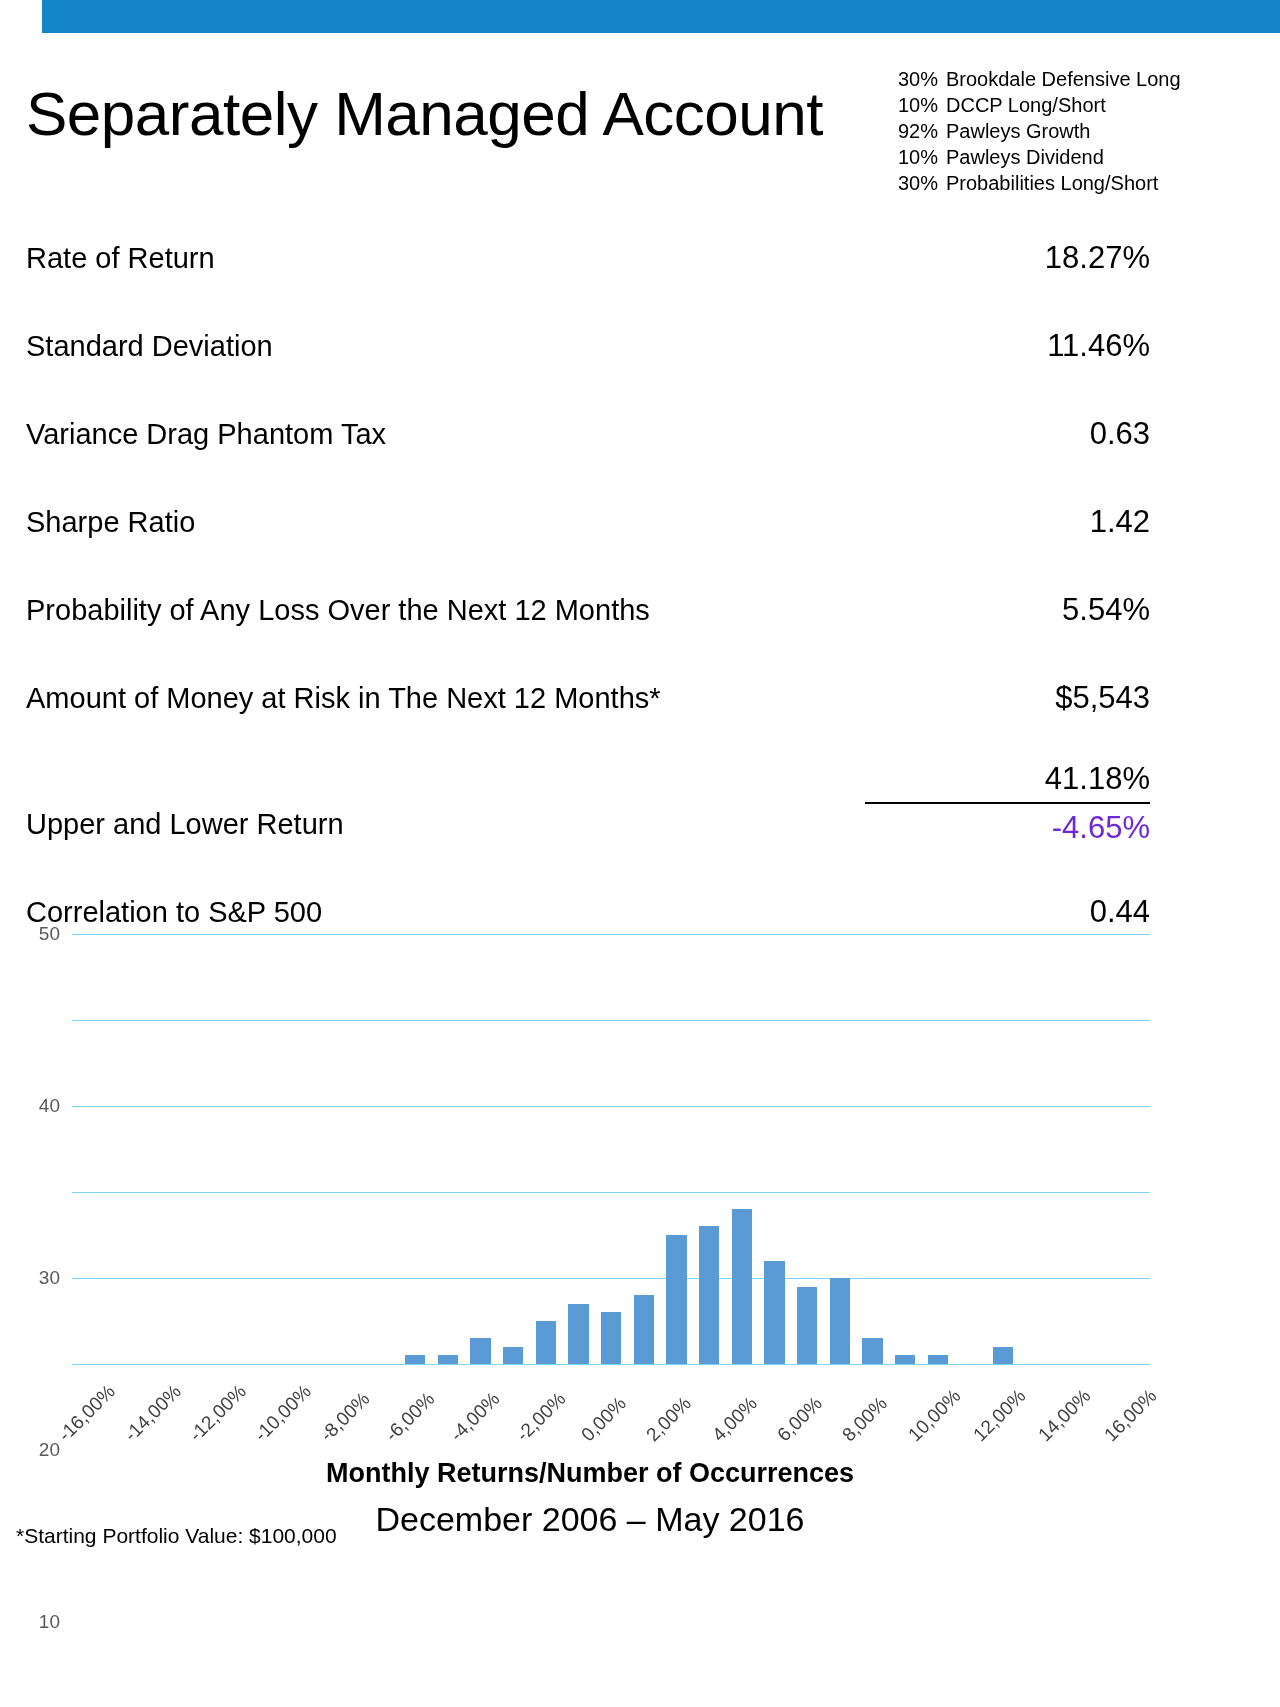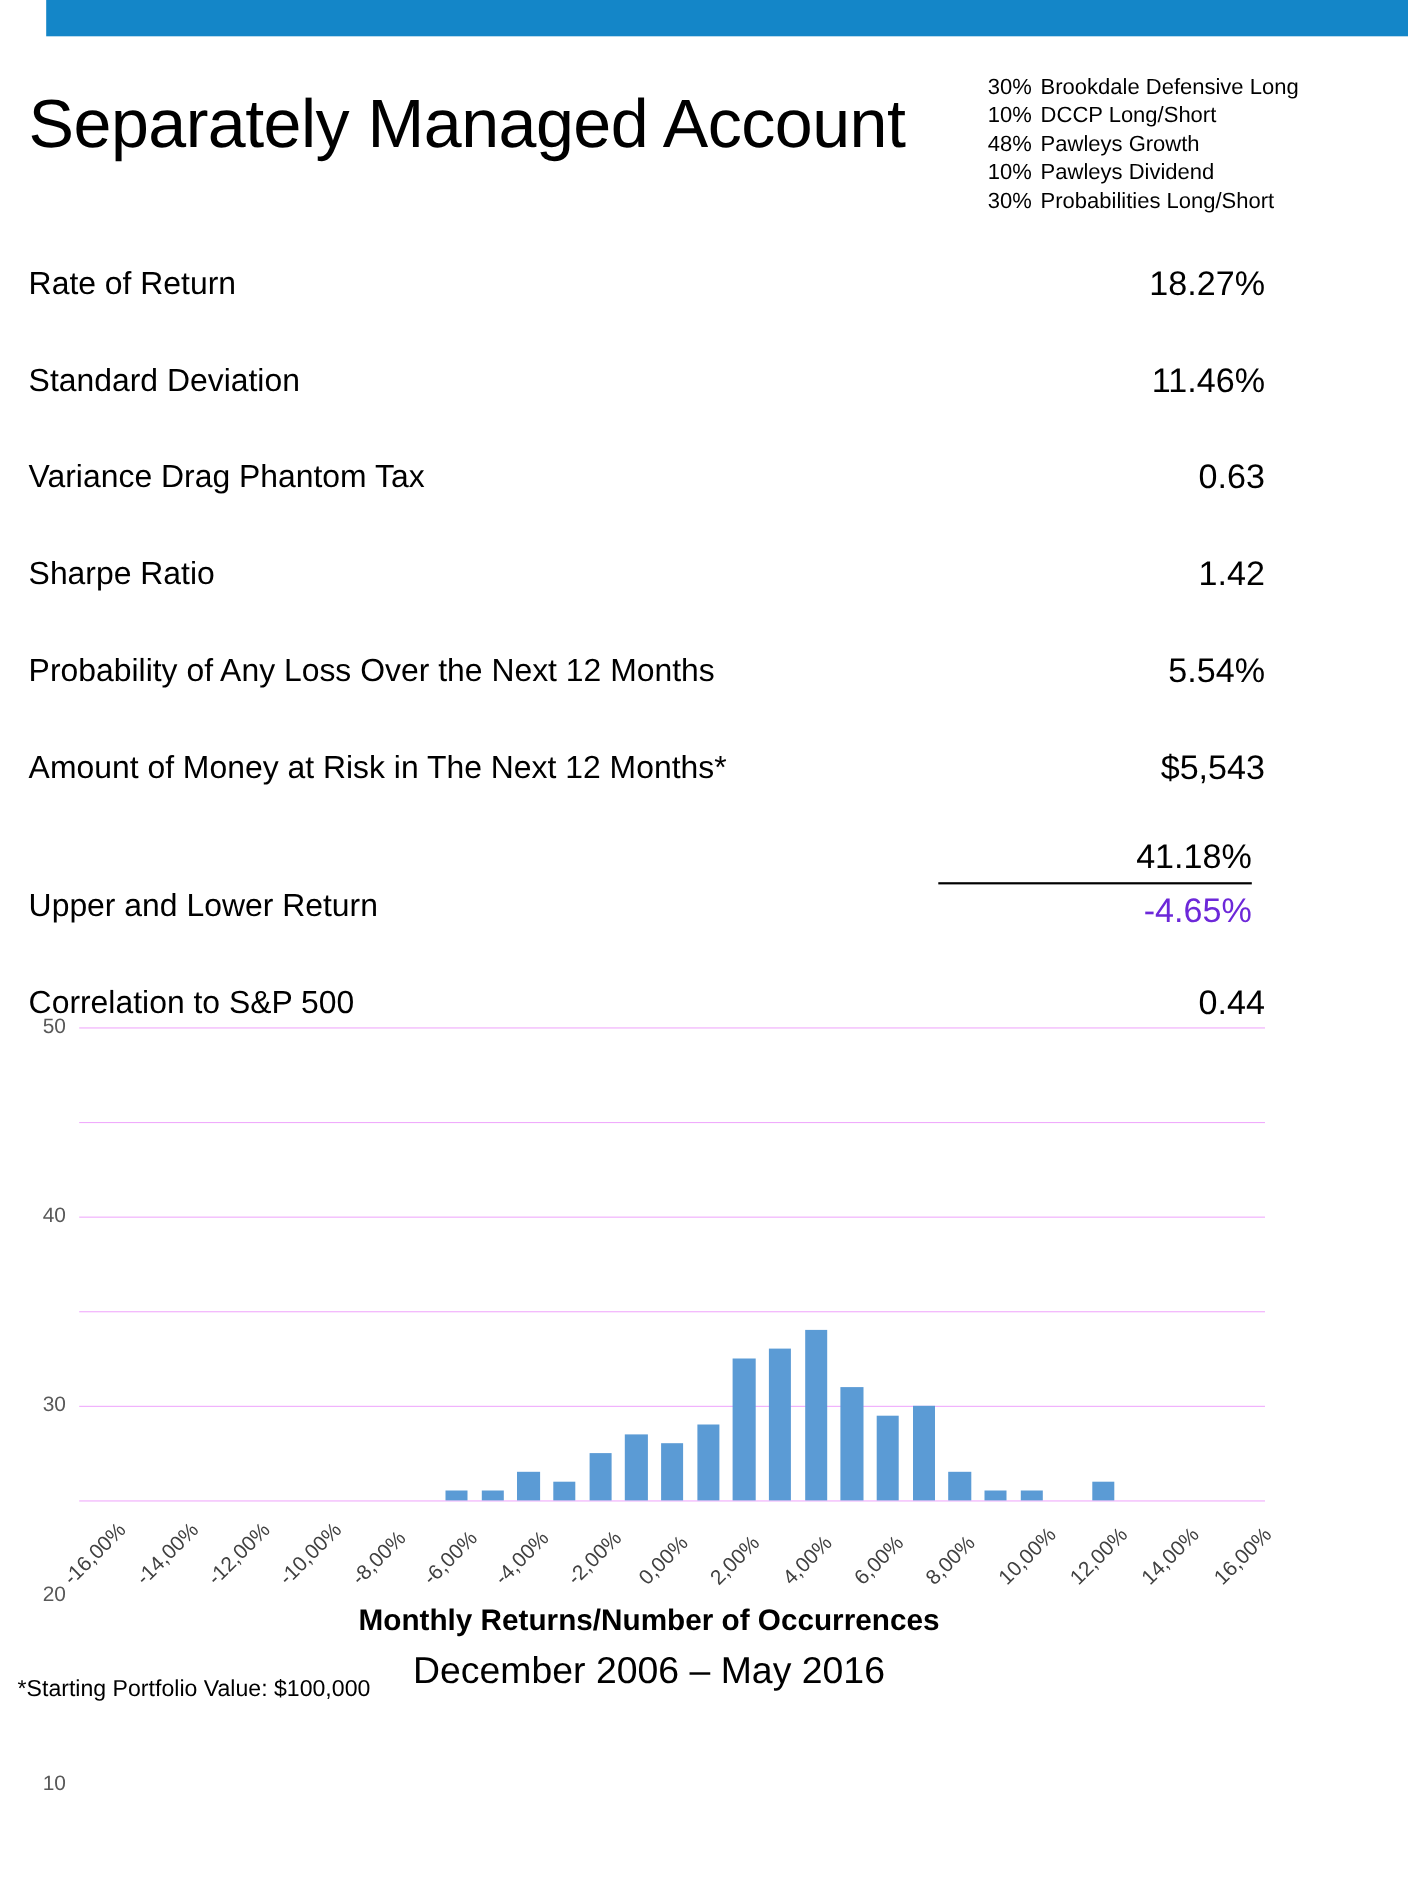--- a/index.html
+++ b/index.html
@@ -91,21 +91,21 @@
     position: absolute;
     left: 0;
     top: 48px;
     font-size: 29px;
     line-height: 36px;
     color: #000;
     white-space: nowrap;
   }
   .frac-box {
     position: absolute;
-    right: 12px;
+    right: 0;
     top: 0;
     width: 285px;
     text-align: right;
   }
   .frac-top {
     font-size: 31px;
     line-height: 42px;
     color: #000;
     padding-bottom: 2px;
   }
@@ -134,21 +134,21 @@
     left: 72px;
     top: 14px;
     right: 30px;
     height: 430px;
   }
   .gridline {
     position: absolute;
     left: 0;
     right: 0;
     height: 1px;
-    background: #f0abfc;
+    background: #7dd3fc;
   }
   .ytick {
     position: absolute;
     right: calc(100% + 12px);
     font-size: 19px;
     color: #595959;
     transform: translateY(-50%);
     white-space: nowrap;
   }
   .bars {
@@ -233,21 +233,21 @@
   <div class="title">Separately Managed Account</div>
 
   <div class="alloc">
     <div class="alloc-row">
       <span class="alloc-pct">30%</span><span>Brookdale Defensive Long</span>
     </div>
     <div class="alloc-row">
       <span class="alloc-pct">10%</span><span>DCCP Long/Short</span>
     </div>
     <div class="alloc-row">
-      <span class="alloc-pct">48%</span><span>Pawleys Growth</span>
+      <span class="alloc-pct">92%</span><span>Pawleys Growth</span>
     </div>
     <div class="alloc-row">
       <span class="alloc-pct">10%</span><span>Pawleys Dividend</span>
     </div>
     <div class="alloc-row">
       <span class="alloc-pct">30%</span><span>Probabilities Long/Short</span>
     </div>
   </div>
 
   <div class="stats">

